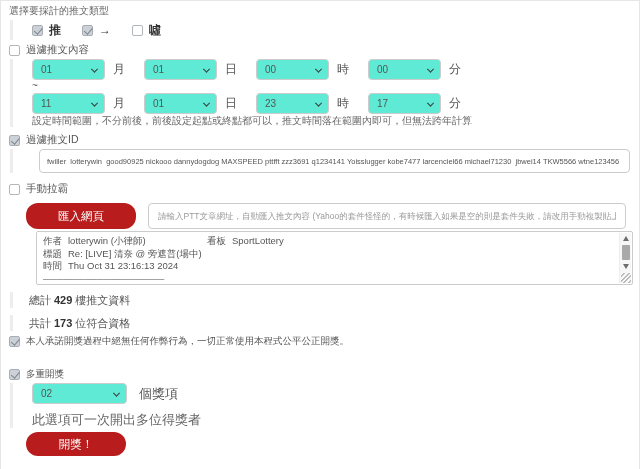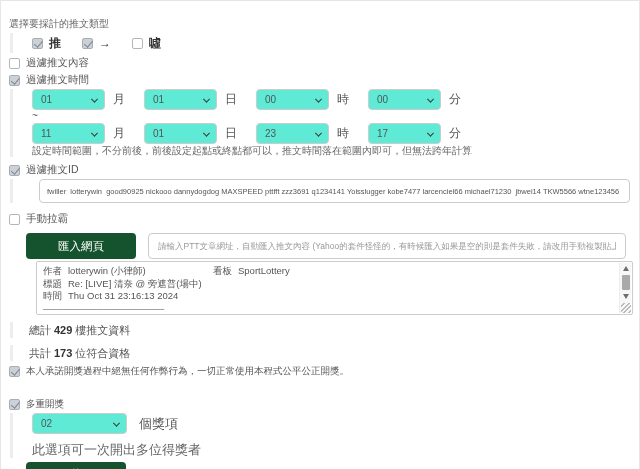--- a/index.html
+++ b/index.html
@@ -1,20 +1,20 @@
 <!DOCTYPE html>
 <html><head>
 <meta charset="utf-8">
 <style>
   * { margin:0; padding:0; box-sizing:border-box; }
   html,body { background:#fff; }
   body { font-family:"Liberation Sans","DejaVu Sans",sans-serif; }
   .page { position:relative; width:640px; height:469px; overflow:hidden;
           border:1px solid #e6e6e6; border-bottom:none; background:#fff;
-          padding:16px 8px 0 8px; color:#555; }
+          padding:3px 8px 0 8px; color:#555; }
 
   .section-title { font-size:10px; color:#666; height:14px; line-height:14px; }
 
   .indent { border-left:3px solid #ededed; margin-left:1px; padding-left:19px; }
 
   
   .cb { display:inline-block; width:11px; height:11px; border:1px solid #b2b6bb;
         border-radius:2px; background:#fff; position:relative; flex:0 0 auto; }
   .cb.checked { background:#ccd1d7; border-color:#a9aeb4; }
   .cb.checked::after { content:""; position:absolute; left:3px; top:0.5px;
@@ -46,36 +46,36 @@
   .note { font-size:10px; color:#666; height:13px; line-height:13px; margin-top:0; }
 
   
   .id-block { margin-top:2px; padding-left:26px; }
   .id-input { width:591px; height:24px; border:1px solid #ccc; border-radius:4px;
         font-size:7.5px; color:#555; padding:0 7px;
         font-family:"Liberation Sans","DejaVu Sans",sans-serif; }
 
   
   .import-row { display:flex; align-items:center; margin-top:7px; height:26px; }
-  .btn { background:#14532d; color:#fff; border:none; border-radius:4px;
+  .btn { background:#b91c1c; color:#fff; border:none; border-radius:12px;
         font-size:11.5px; cursor:pointer;
         font-family:Liberation Sans, sans-serif; }
   .import-btn { width:110px; height:26px; margin-left:17px; }
   .url-input { flex:1; height:26px; margin-left:12px; margin-right:5px;
         border:1px solid #ccc; border-radius:4px; padding:0 9px; font-size:8.5px;
         color:#555; font-family:"Liberation Sans","DejaVu Sans",sans-serif; }
   .url-input::placeholder { color:#999; opacity:1; }
 
   
   .ta { position:relative; margin-left:27px; margin-top:2px; width:597px; height:54px;
         border:1px solid #ccc; border-radius:2px; background:#fff; }
   .ta-content { padding:3px 18px 0 6px; font-size:9.5px; line-height:12.5px; color:#555; }
   .ta-line { white-space:nowrap; position:relative; }
   .ta-label { margin-right:6px; }
-  .board-group { position:absolute; left:170px; top:0; }
+  .board-group { position:absolute; left:164px; top:0; }
   .divider { color:#777; letter-spacing:0; }
   .sb { position:absolute; top:1px; right:1px; bottom:1px; width:12px;
         background:#f7f7f7; border-left:1px solid #ededed; }
   .sb-btn { position:absolute; left:0; width:11px; height:11px; display:flex;
         align-items:center; justify-content:center; }
   .sb-up { top:0; } .sb-down { bottom:11px; }
   .tri-up { width:0; height:0; border-left:3.5px solid transparent;
         border-right:3.5px solid transparent; border-bottom:5px solid #6e6e6e; }
   .tri-down { width:0; height:0; border-left:3.5px solid transparent;
         border-right:3.5px solid transparent; border-top:5px solid #6e6e6e; }
@@ -118,24 +118,20 @@
       <span class="cb"></span>
       <span class="push-label">噓</span>
     </span>
   </div>
 
   <div class="cb-row">
     <span class="cb"></span>
     <span class="lbl">過濾推文內容</span>
   </div>
 
-  <div class="cb-row">
-    <span class="cb checked"></span>
-    <span class="lbl">過濾推文時間</span>
-  </div>
 
   <div class="indent">
     <div class="sel-row">
       <span class="sel-wrap">
         <select><option>01</option></select>
         <span class="chev"></span>
       </span>
       <span class="unit">月</span>
       <span class="sel-wrap">
         <select><option>01</option></select>

